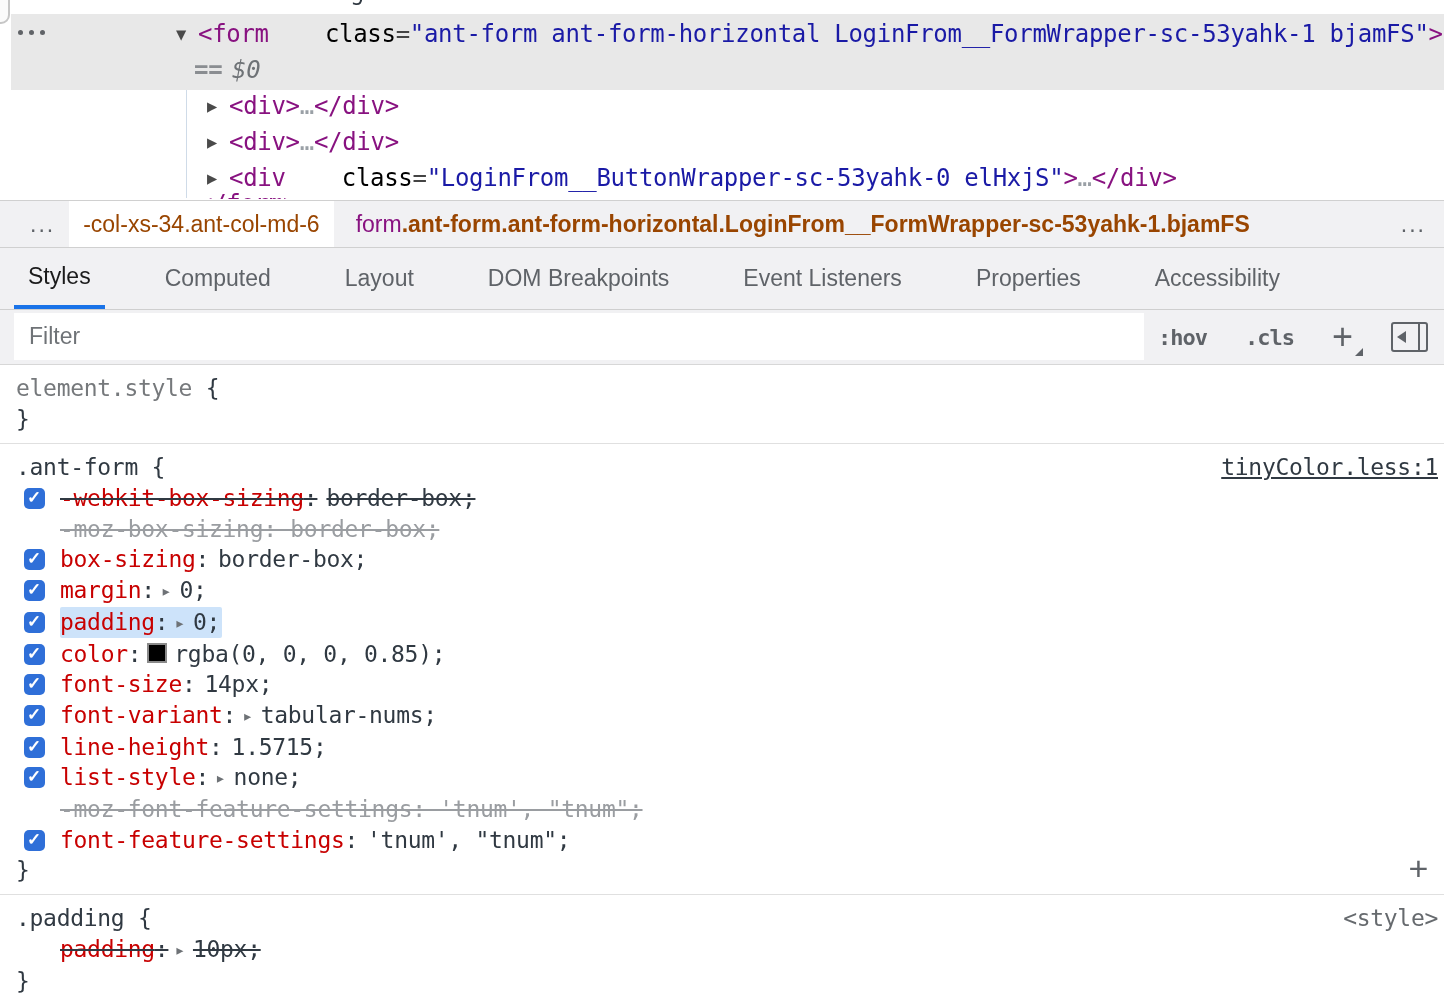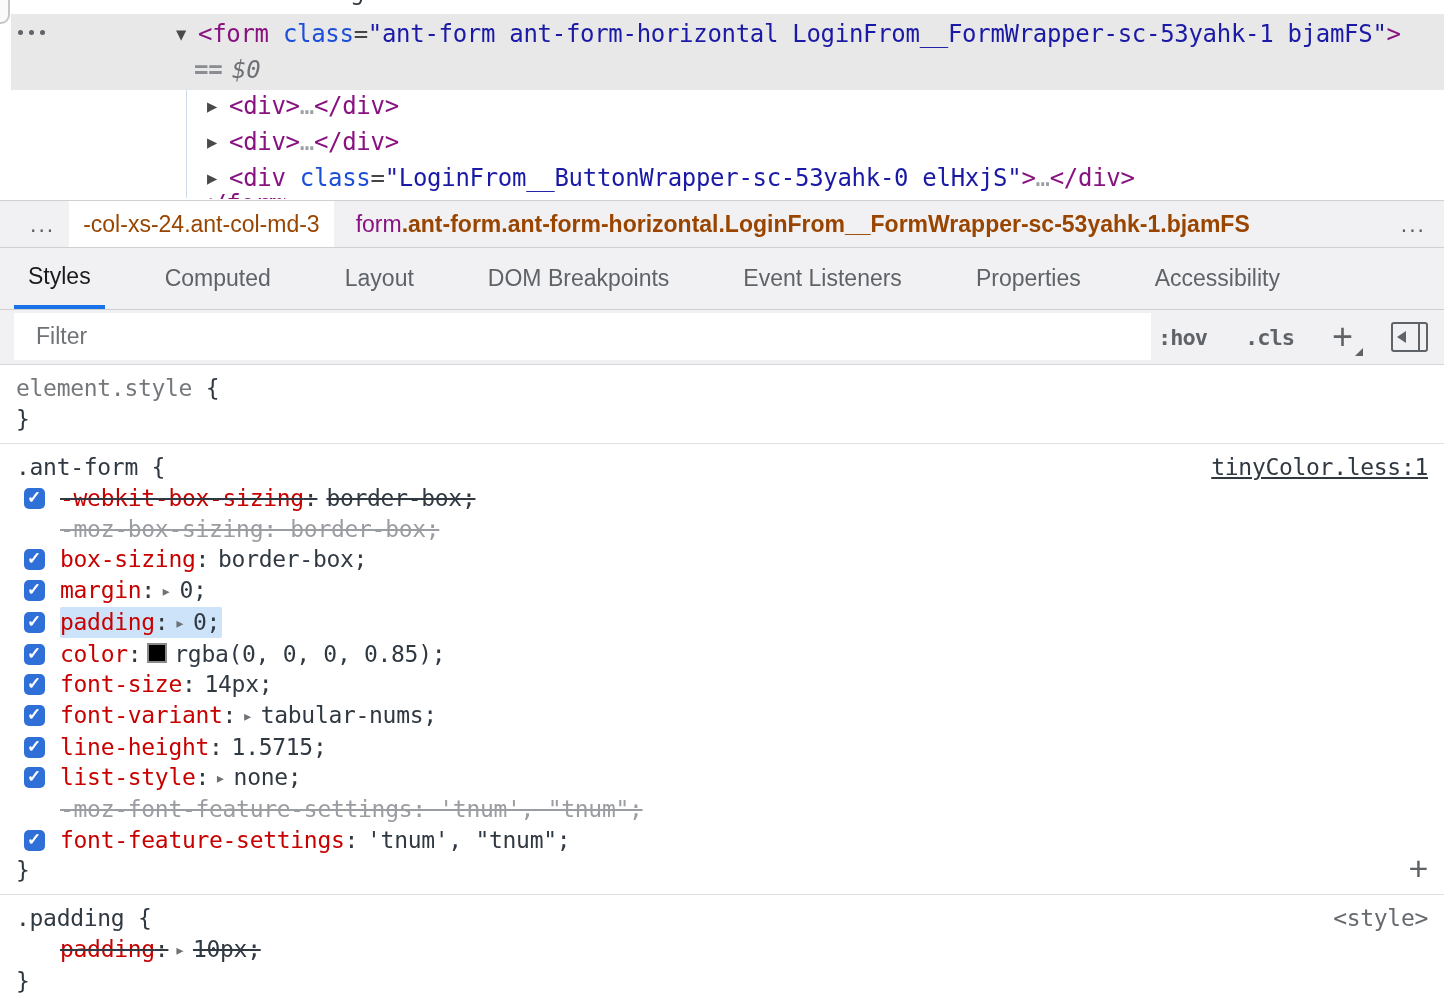--- a/index.html
+++ b/index.html
@@ -12,21 +12,21 @@
   .clip-top{position:absolute;left:350px;top:-22px;height:34px;overflow:hidden;color:#303942;}
   .sel-block{position:absolute;left:11px;right:0;top:14px;height:76px;background:#e8e8e8;}
   .dom-row{position:absolute;left:0;right:0;height:36px;line-height:36px;white-space:nowrap;}
   .r-form{top:16px;} .r-eq{top:52px;}
   .r-c1{top:88px;} .r-c2{top:124px;} .r-c3{top:160px;}
   .r-c4{top:186px;height:13px;overflow:hidden;}
   .tw{position:absolute;left:176px;color:#4a4a4a;font-size:17px;}
   .tw-child{position:absolute;left:207px;color:#4a4a4a;font-size:17px;}
   .dom-text{position:absolute;left:198px;}
   .dom-text-child{position:absolute;left:229px;}
-  .tag{color:#881280;} .attr{color:#1d4ed8;} .eq{color:#444;} .avalue{color:#1a1aa6;}
+  .tag{color:#881280;} .attr{color:#000000;padding-left:42px;} .eq{color:#444;} .avalue{color:#1a1aa6;}
   .ellip{color:#9aa0a6;}
   .badge{position:absolute;left:194px;color:#8a8d91;font-weight:bold;}
   .dollar{position:absolute;left:232px;color:#6e7276;font-style:italic;}
   .dots{position:absolute;left:18px;top:30px;display:flex;gap:6px;}
   .dots i{width:5px;height:5px;border-radius:50%;background:#606367;}
   .guide{position:absolute;left:186px;top:90px;width:1px;height:108px;background:#cfdbe8;}
 
   
   .crumb-bar{box-sizing:border-box;width:1444px;height:48px;background:#f1f1f3;border-top:1px solid #d0d0d0;border-bottom:1px solid #d0d0d0;
              display:flex;align-items:center;font-size:23px;white-space:nowrap;overflow:hidden;}
@@ -39,21 +39,21 @@
 
   
   .tab-bar{box-sizing:border-box;width:1444px;height:62px;background:#f1f1f3;border-bottom:1px solid #cfcfcf;
            display:flex;align-items:stretch;gap:46px;padding-left:14px;font-size:23px;color:#5f6368;}
   .tab{display:flex;align-items:center;padding:0 14px;cursor:default;}
   .tab.selected{color:#1b1b1b;border-bottom:4px solid #1a73e8;}
 
   
   .filter-bar{box-sizing:border-box;position:relative;width:1444px;height:55px;background:#f1f1f3;border-bottom:1px solid #d7d7d7;}
   .filter-input{position:absolute;left:14px;top:3px;width:1115px;height:47px;border:none;background:#fff;outline:none;
-                font-family:"Liberation Sans",sans-serif;font-size:23px;color:#333;padding:0 0 0 22px;}
+                font-family:"Liberation Sans",sans-serif;font-size:23px;color:#333;padding:0 0 0 15px;}
   .filter-input::placeholder{color:#6f7377;opacity:1;}
   .filter-right{position:absolute;right:16px;top:0;height:100%;display:flex;align-items:center;gap:38px;color:#5f6368;}
   .toggle{font-family:"DejaVu Sans Mono",monospace;font-size:22px;font-weight:bold;letter-spacing:-1px;}
   .plus-btn{position:relative;font-size:36px;font-weight:300;line-height:30px;}
   .plus-btn .tri{position:absolute;right:-10px;bottom:-4px;width:0;height:0;border-bottom:8px solid #5f6368;border-left:8px solid transparent;}
   .panel-icon{position:relative;width:33px;height:26px;border:2.5px solid #5f6368;border-radius:3px;}
   .panel-icon::after{content:"";position:absolute;right:6px;top:0;bottom:0;width:2.5px;background:#5f6368;}
   .panel-icon::before{content:"";position:absolute;left:4px;top:50%;margin-top:-6px;width:0;height:0;
                       border-top:6px solid transparent;border-bottom:6px solid transparent;border-right:9px solid #5f6368;}
 
@@ -71,21 +71,21 @@
   .pval{color:#303942;}
   .disabled{color:#9a9da1;text-decoration:line-through;text-decoration-thickness:2px;}
   .struck{text-decoration:line-through;text-decoration-thickness:2px;}
   .cb{position:absolute;left:24px;top:5px;width:21px;height:21px;background:#2f6fd8;border-radius:5px;}
   .cb::after{content:"✓";position:absolute;left:3px;top:-5px;color:#fff;font-size:17px;font-weight:bold;
              font-family:"Liberation Sans",sans-serif;}
   .arrow-ic{display:inline-block;color:#6e7276;font-size:18px;margin:0 8px 0 2px;vertical-align:1px;}
   .arrow-ic::before{content:"▸";}
   .swatch{display:inline-block;width:16px;height:16px;background:#000;border:2px solid #8a8a8a;margin:0 7px 0 2px;vertical-align:-1px;}
   .hl{background:#cde3fa;border-radius:2px;padding:2px 2px 3px 0;}
-  .src{float:right;margin-right:16px;}
+  .src{float:right;margin-right:6px;}
   .src.link{color:#303942;text-decoration:underline;}
   .src.styletag{color:#666a6e;}
   .add-plus{float:right;margin-right:16px;color:#5f6368;font-size:34px;font-weight:300;line-height:26px;font-family:"Liberation Sans",sans-serif;}
 </style>
 </head>
 <body>
 
 <div class="dom-pane">
   <div class="scroll-corner"></div>
   <div class="clip-top">g</div>
@@ -120,21 +120,21 @@
     <span class="tw-child">▶</span>
     <span class="dom-text-child"><span class="tag">&lt;div</span><span class="attr"> class</span><span class="eq">=</span><span class="avalue">"LoginFrom__ButtonWrapper-sc-53yahk-0 elHxjS"</span><span class="tag">&gt;</span><span class="ellip">…</span><span class="tag">&lt;/div&gt;</span></span>
   </div>
   <div class="dom-row r-c4">
     <span class="dom-text"><span class="tag">&lt;/form&gt;</span></span>
   </div>
 </div>
 
 <div class="crumb-bar">
   <span class="crumb-ellipsis">...</span>
-  <span class="crumb crumb-hi">-col-xs-24.ant-col-md-3</span>
+  <span class="crumb crumb-hi">-col-xs-34.ant-col-md-6</span>
   <span class="crumb crumb-sel">
       <span class="purple">form</span>
       <span class="brown">.ant-form.ant-form-horizontal.LoginFrom__FormWrapper-sc-53yahk-1.bjamFS</span>
     </span>
   <span class="crumb-ellipsis crumb-right">...</span>
 </div>
 
 <div class="tab-bar">
   <div class="tab selected">Styles</div>
   <div class="tab">Computed</div>

